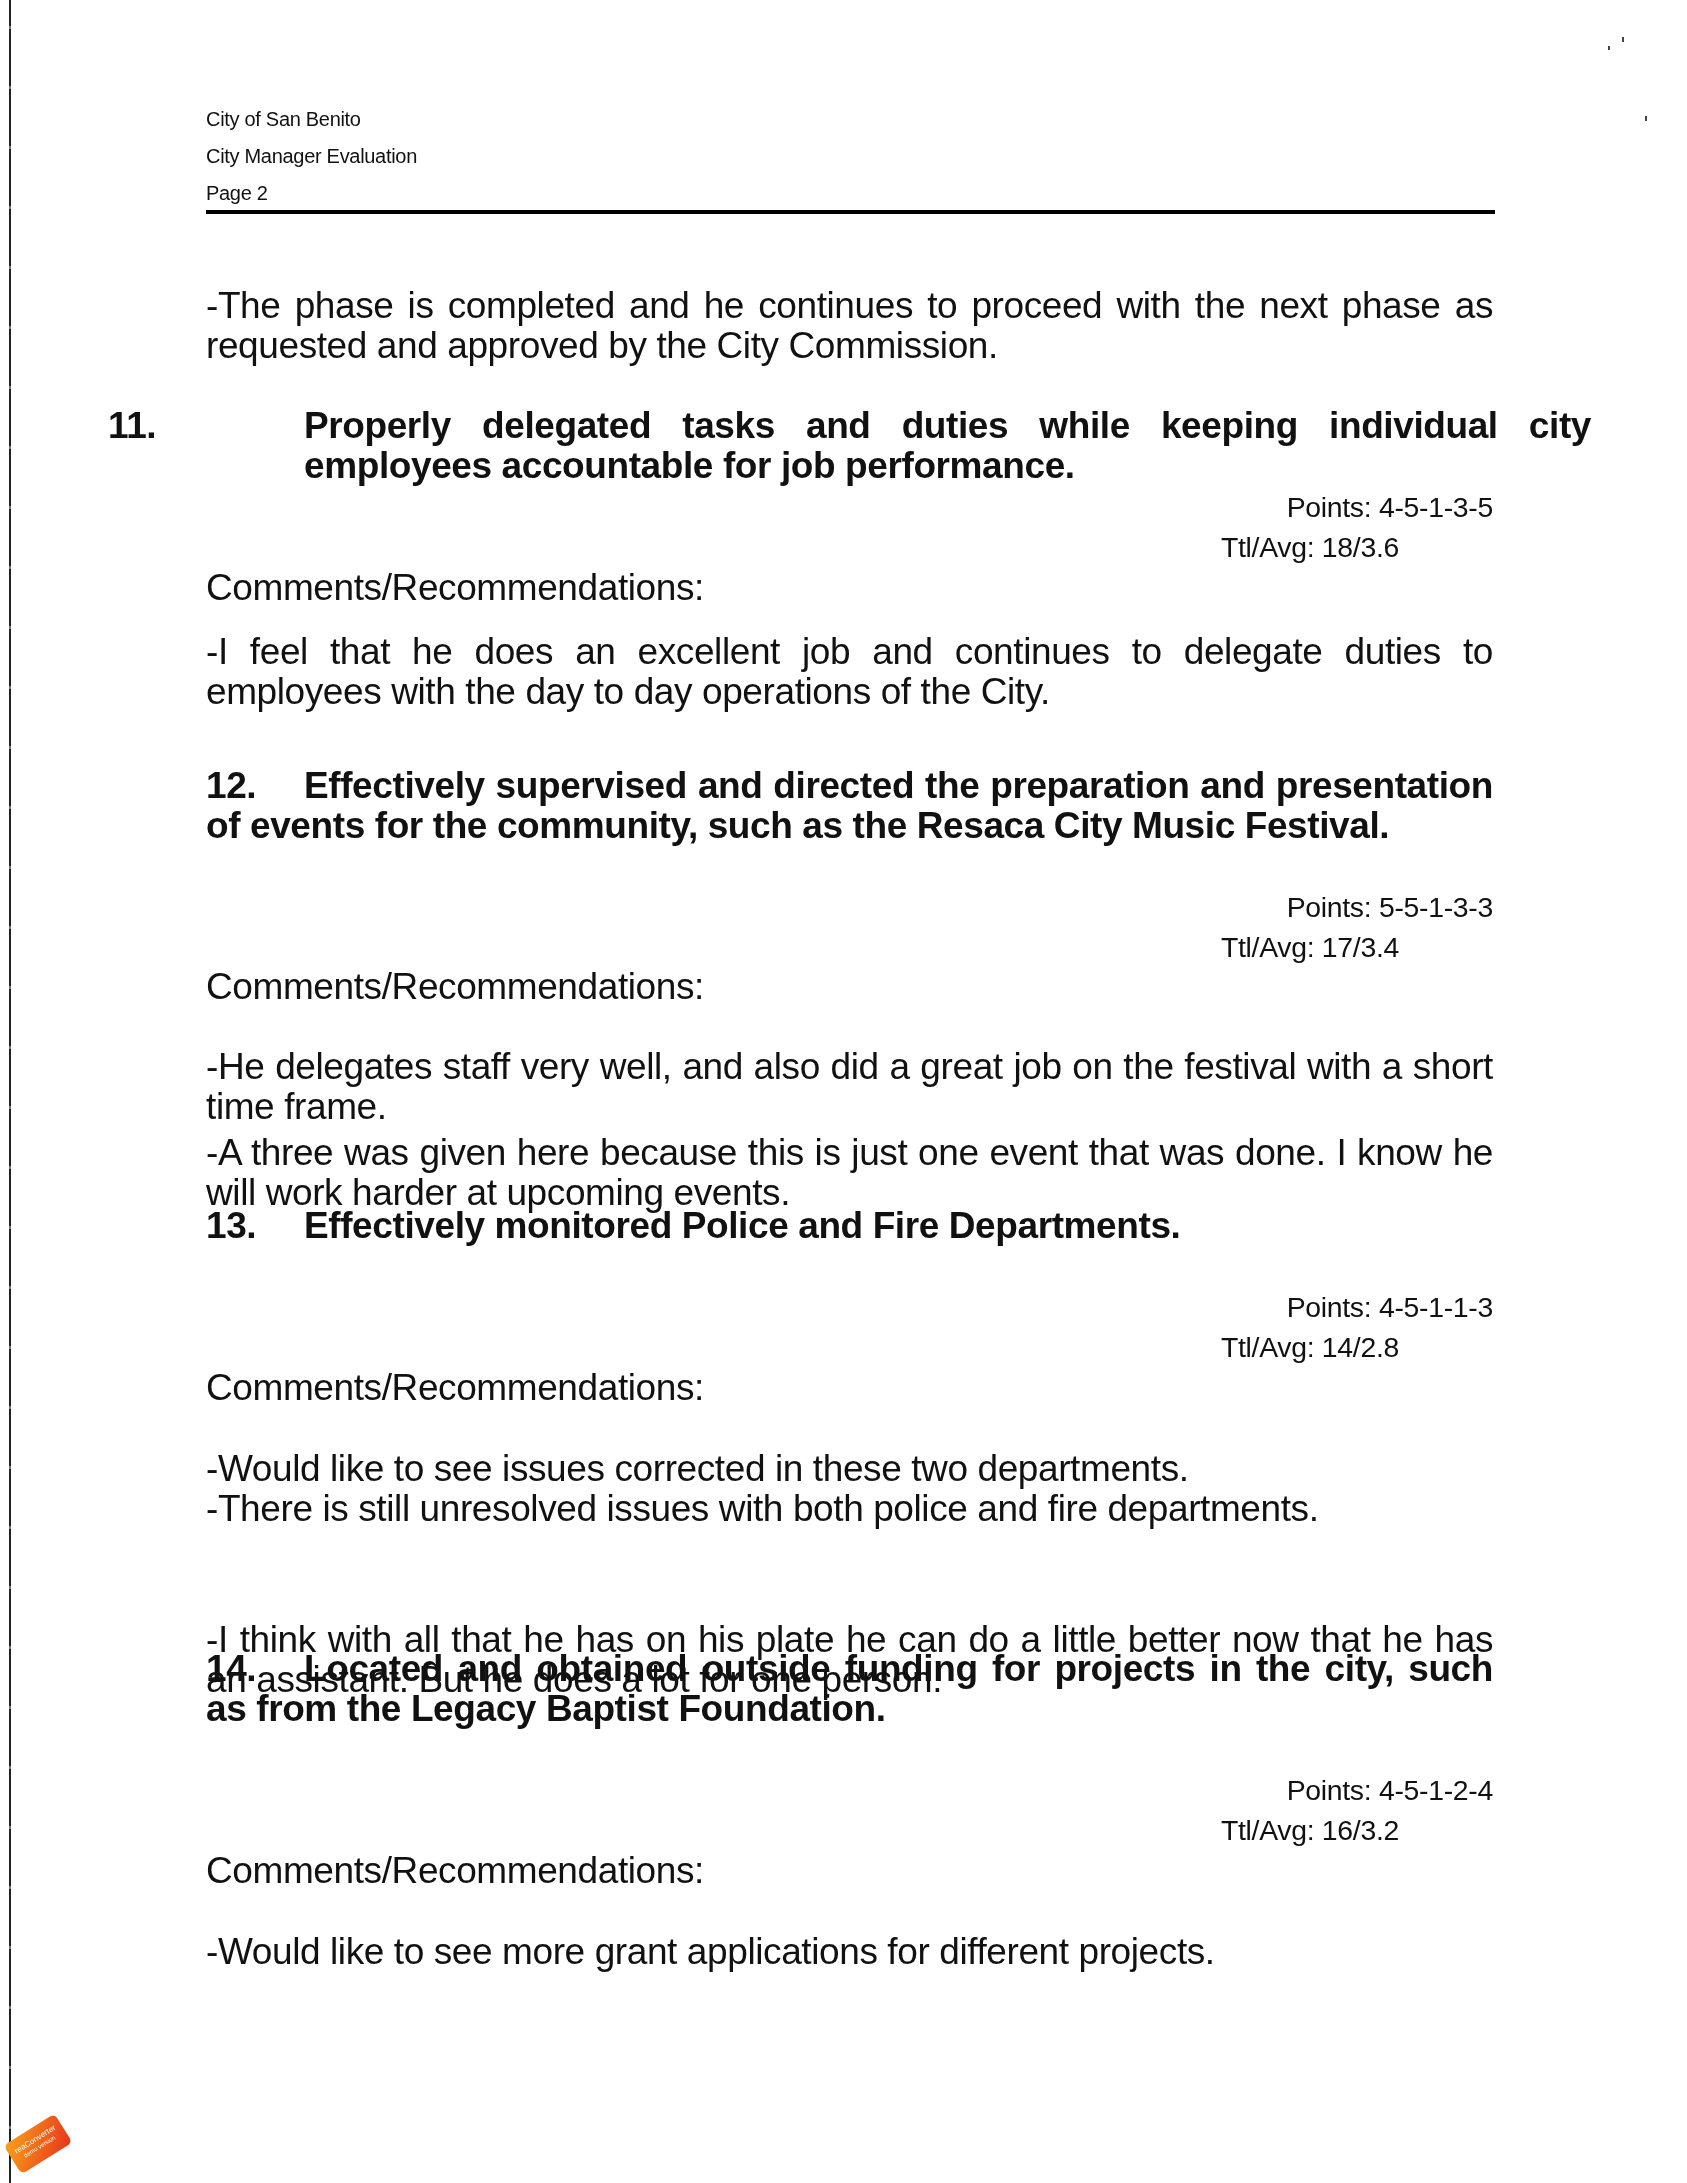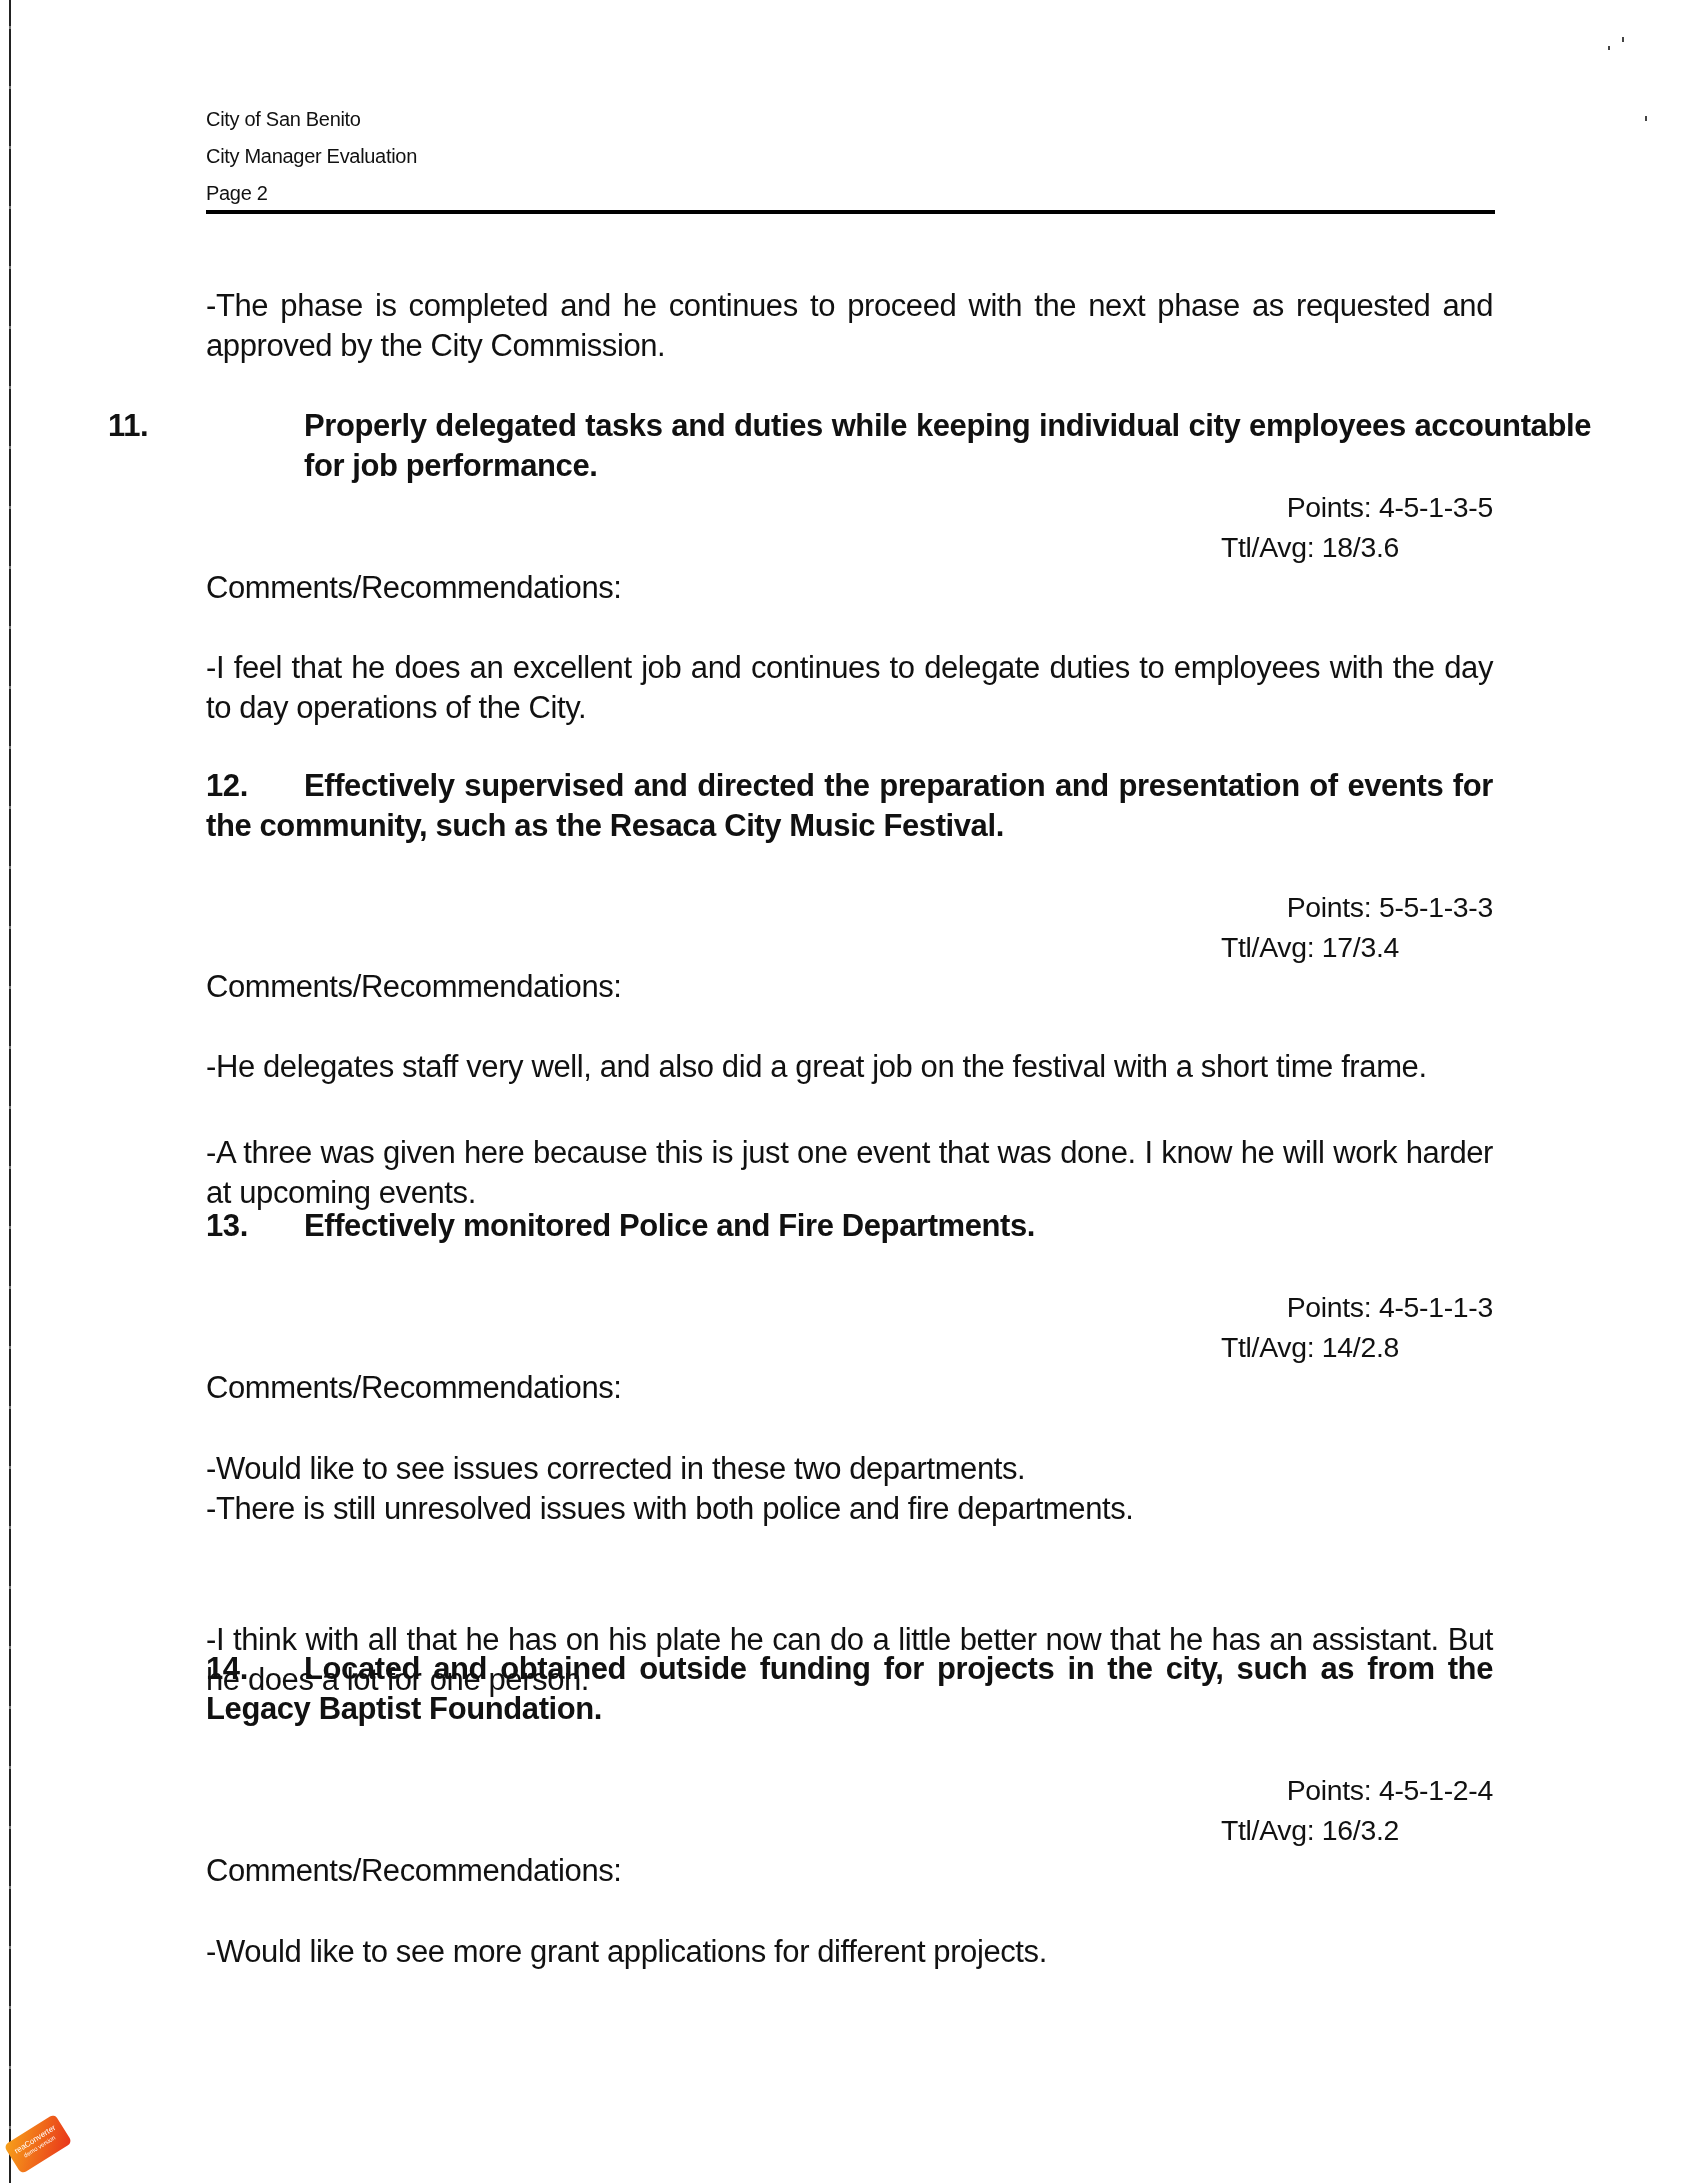--- a/index.html
+++ b/index.html
@@ -13,21 +13,21 @@
     }
     .speck { position: absolute; background: #444; }
     .page {
       position: absolute; left: 206px; top: 0; width: 1287px;
     }
     .header { position: absolute; top: 101px; left: 0; }
     .header div { font-size: 20px; line-height: 37px; letter-spacing: -0.3px; }
     .header-rule {
       position: absolute; top: 210px; left: 0; width: 1289px; height: 4px; background: #000;
     }
-    .text { font-size: 31px; line-height: 40px; letter-spacing: -0.4px; }
+    .text { font-size: 37px; line-height: 40px; letter-spacing: -0.4px; }
     .just { text-align: justify; text-align-last: left; }
     .abs { position: absolute; left: 0; width: 1287px; }
     .heading { font-weight: bold; }
     .heading .num { display: inline-block; width: 98px; }
     .hang { padding-left: 98px; text-indent: -98px; }
     .points {
       position: absolute; right: 0; text-align: right; font-size: 28.4px; line-height: 40px; letter-spacing: -0.3px;
     }
     .points .ttl { padding-right: 94px; }
     .badge {
@@ -59,21 +59,21 @@
   <div class="abs text just" style="top:286px;">-The phase is completed and he continues to proceed with the next phase as requested and approved by the City Commission.</div>
 
   <div class="abs text heading just hang" style="top:406px;">
     <span class="num">11.</span><span>Properly delegated tasks and duties while keeping individual city employees accountable for job performance.</span>
   </div>
   <div class="points" style="top:487px;">
     <div>Points: 4-5-1-3-5</div>
     <div class="ttl">Ttl/Avg: 18/3.6</div>
   </div>
   <div class="abs text" style="top:568px;">Comments/Recommendations:</div>
-  <div class="abs text just" style="top:648px;">-I feel that he does an excellent job and continues to delegate duties to employees with the day to day operations of the City.</div>
+  <div class="abs text just" style="top:632px;">-I feel that he does an excellent job and continues to delegate duties to employees with the day to day operations of the City.</div>
 
   <div class="abs text heading just" style="top:766px;">
     <span class="num">12.</span><span>Effectively supervised and directed the preparation and presentation of events for the community, such as the Resaca City Music Festival.</span>
   </div>
   <div class="points" style="top:887px;">
     <div>Points: 5-5-1-3-3</div>
     <div class="ttl">Ttl/Avg: 17/3.4</div>
   </div>
   <div class="abs text" style="top:967px;">Comments/Recommendations:</div>
   <div class="abs text just" style="top:1047px;">-He delegates staff very well, and also did a great job on the festival with a short time frame.</div>

